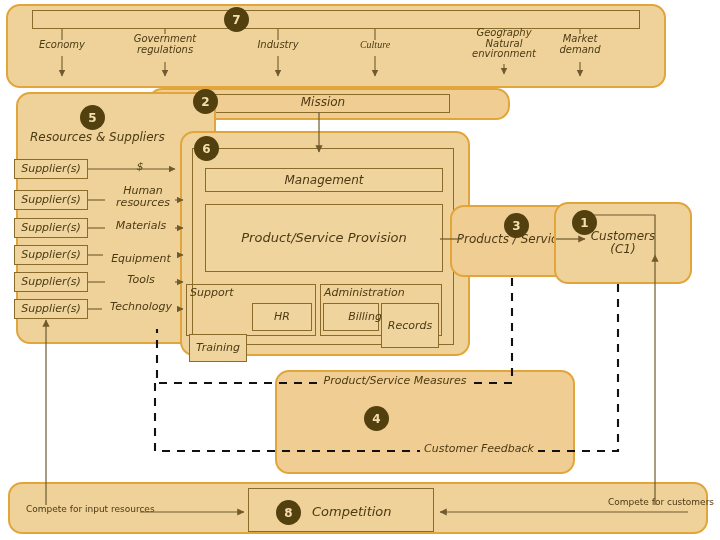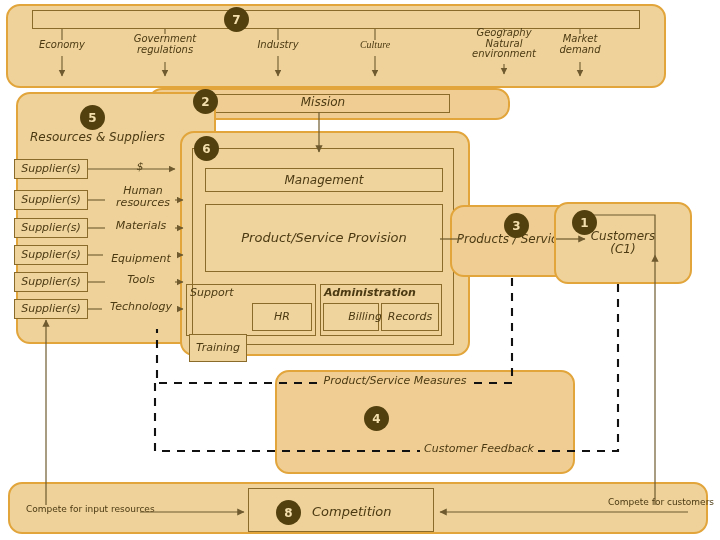--- a/index.html
+++ b/index.html
@@ -163,25 +163,25 @@
   <div class="box grp" style="left:186px;top:284px;width:130px;height:52px;"></div>
   <div class="lbl t11" style="left:190px;top:287px;">Support</div>
   <div class="box" style="left:189px;top:303px;width:58px;height:28px;margin-top:31px;">
     <span class="lbl t11" style="position:static;">Training</span>
   </div>
   <div class="box" style="left:252px;top:303px;width:60px;height:28px;">
     <span class="lbl t11" style="position:static;">HR</span>
   </div>
 
   <div class="box grp" style="left:320px;top:284px;width:122px;height:52px;"></div>
-  <div class="lbl t11" style="left:324px;top:287px;font-weight:bold;">Administration</div>
+  <div class="lbl t11" style="left:324px;top:287px;">Administration</div>
   <div class="box" style="left:323px;top:303px;width:56px;height:28px;padding-left:28px;">
     <span class="lbl t11" style="position:static;">Billing</span>
   </div>
-  <div class="box" style="left:381px;top:303px;width:58px;height:28px;">
+  <div class="box" style="left:381px;top:303px;width:58px;height:45px;">
     <span class="lbl t11" style="position:static;">Records</span>
   </div>
 
   <div class="panel lite" style="left:450px;top:205px;width:128px;height:72px;"></div>
   <div class="lbl t12 ctr" style="left:452px;top:233px;width:124px;">Products / Services</div>
   <div class="badge" style="left:504px;top:213px;">3</div>
 
   <div class="panel" style="left:554px;top:202px;width:138px;height:82px;"></div>
   <div class="lbl t12 ctr" style="left:566px;top:230px;width:114px;">
     <span>Customers</span><br>

